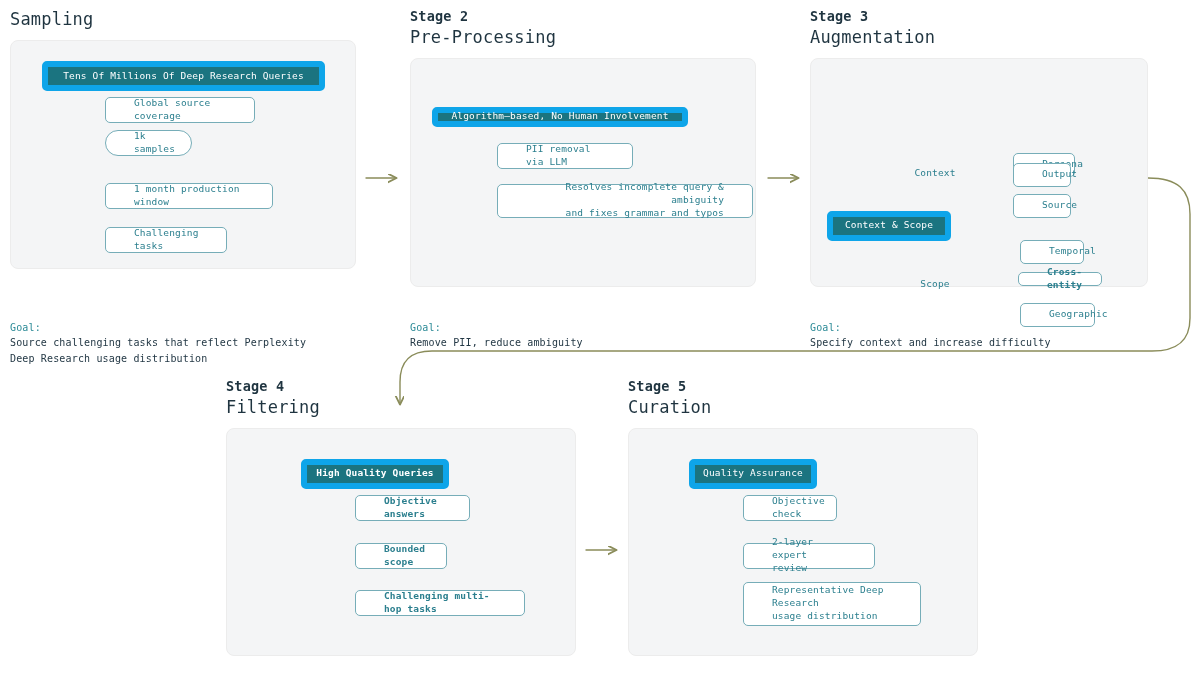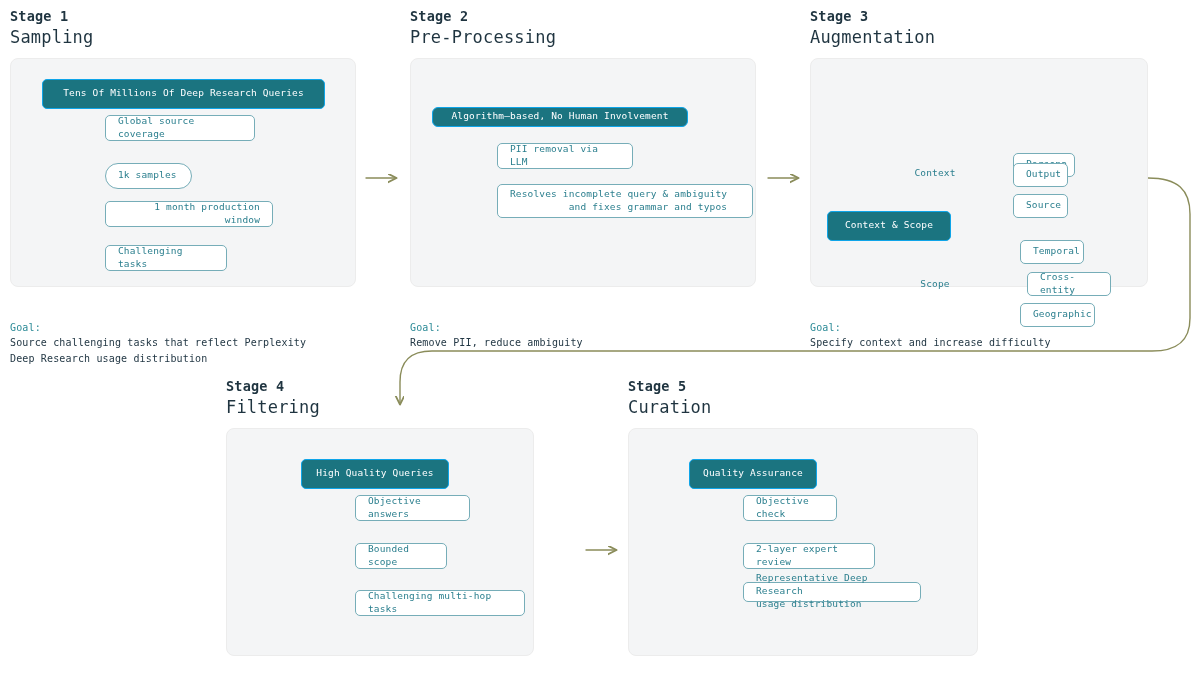--- a/index.html
+++ b/index.html
@@ -41,29 +41,29 @@
     display:flex;align-items:center;
     border-radius:5px;
     font-size:9.5px;
     letter-spacing:.15px;
     line-height:1.35;
     white-space:pre-line;
   }
   .node.root{
     background:#1b7480;
     color:#ffffff;
-    border:1px solid #0ea5e9;
-    padding:0 12px;
+    border:6px solid #0ea5e9;
+    padding:0 6px;
     justify-content:center;
   }
   .node.leaf{
     background:#ffffff;
     color:#2b7f8e;
     border:1.2px solid #76adb8;
-    padding:0 12px;
+    padding:0 28px;
   }
   .node.mid{
     background:transparent;border:none;
     color:#2b7f8e;padding:0;
     justify-content:center;
   }
 
   .goal{
     position:absolute;
     font-size:10px;
@@ -142,44 +142,43 @@
 
       <path d="M1148,178 C1178,178 1190,190 1190,214
                L1190,318 C1190,342 1176,351 1152,351
                L432,351 C410,351 400,361 400,382
                L400,404" marker-end="url(#ah)"></path>
     </g>
   </svg>
 
   <div class="stage" style="left:10px;top:8px;">
     <div class="stage-head">
-      <span class="stage-num">Stage 1</span>
       <span class="stage-sub">Sampling</span>
     </div>
     <div class="card" style="width:346px;height:229px;">
       <div class="node root" style="left:31px;top:20px;width:283px;height:30px;">Tens Of Millions Of Deep Research Queries</div>
       <div class="node leaf" style="left:94px;top:56px;width:150px;height:26px;">Global source coverage</div>
-      <div class="node leaf" style="left:94px;top:104px;width:87px;height:26px;border-radius:13px;">1k samples</div>
-      <div class="node leaf" style="left:94px;top:142px;width:168px;height:26px;text-align:right;">1 month production window</div>
+      <div class="node leaf" style="left:94px;top:89px;width:87px;height:26px;border-radius:13px;">1k samples</div>
+      <div class="node leaf" style="left:94px;top:142px;width:168px;height:26px;">1 month production window</div>
       <div class="node leaf" style="left:94px;top:186px;width:122px;height:26px;">Challenging tasks</div>
     </div>
   </div>
   <div class="goal" style="left:10px;top:304px;width:360px;">
     <span class="gl">Goal:</span>
     <span>Source challenging tasks that reflect Perplexity
 Deep Research usage distribution</span>
   </div>
 
   <div class="stage" style="left:410px;top:8px;">
     <div class="stage-head">
       <span class="stage-num">Stage 2</span>
       <span class="stage-sub">Pre-Processing</span>
     </div>
     <div class="card" style="width:346px;height:229px;">
-      <div class="node root" style="left:21px;top:48px;width:256px;height:20px;border-radius:6px;">Algorithm—based, No Human Involvement</div>
+      <div class="node root" style="left:21px;top:48px;width:256px;height:20px;">Algorithm—based, No Human Involvement</div>
       <div class="node leaf" style="left:86px;top:84px;width:136px;height:26px;">PII removal via LLM</div>
       <div class="node leaf" style="left:86px;top:125px;width:256px;height:34px;text-align:right;">Resolves incomplete query &amp; ambiguity
 and fixes grammar and typos</div>
     </div>
   </div>
   <div class="goal" style="left:410px;top:304px;width:340px;">
     <span class="gl">Goal:</span>
     <span>Remove PII, reduce ambiguity</span>
   </div>
 
@@ -192,56 +191,56 @@
       <div class="node root" style="left:16px;top:152px;width:124px;height:30px;">Context &amp; Scope</div>
 
       <div class="node mid" style="left:96px;top:106px;width:56px;height:18px;">Context</div>
       <div class="node mid" style="left:100px;top:217px;width:48px;height:18px;">Scope</div>
 
       <div class="node leaf" style="left:202px;top:72px;width:62px;height:24px;margin-top:22px;">Persona</div>
       <div class="node leaf" style="left:202px;top:104px;width:55px;height:24px;">Output</div>
       <div class="node leaf" style="left:202px;top:135px;width:55px;height:24px;">Source</div>
 
       <div class="node leaf" style="left:209px;top:181px;width:64px;height:24px;">Temporal</div>
-      <div class="node leaf" style="left:216px;top:213px;width:84px;height:24px;">Cross-entity</div>
+      <div class="node leaf" style="left:207px;top:213px;width:84px;height:14px;font-weight:bold;">Cross-entity</div>
       <div class="node leaf" style="left:209px;top:244px;width:75px;height:24px;">Geographic</div>
     </div>
   </div>
   <div class="goal" style="left:810px;top:304px;width:340px;">
     <span class="gl">Goal:</span>
     <span>Specify context and increase difficulty</span>
   </div>
 
   <div class="stage" style="left:226px;top:378px;">
     <div class="stage-head">
       <span class="stage-num">Stage 4</span>
       <span class="stage-sub">Filtering</span>
     </div>
-    <div class="card" style="width:308px;height:228px;">
+    <div class="card" style="width:350px;height:228px;font-weight:bold;">
       <div class="node root" style="left:74px;top:30px;width:148px;height:30px;">High Quality Queries</div>
       <div class="node leaf" style="left:128px;top:66px;width:115px;height:26px;">Objective answers</div>
       <div class="node leaf" style="left:128px;top:114px;width:92px;height:26px;">Bounded scope</div>
       <div class="node leaf" style="left:128px;top:161px;width:170px;height:26px;">Challenging multi-hop tasks</div>
     </div>
   </div>
   <div class="goal" style="left:226px;top:677px;width:340px;">
     
     
   </div>
 
   <div class="stage" style="left:628px;top:378px;">
     <div class="stage-head">
       <span class="stage-num">Stage 5</span>
       <span class="stage-sub">Curation</span>
     </div>
     <div class="card" style="width:350px;height:228px;">
       <div class="node root" style="left:60px;top:30px;width:128px;height:30px;">Quality Assurance</div>
       <div class="node leaf" style="left:114px;top:66px;width:94px;height:26px;">Objective check</div>
       <div class="node leaf" style="left:114px;top:114px;width:132px;height:26px;">2-layer expert review</div>
-      <div class="node leaf" style="left:114px;top:153px;width:178px;height:20px;">Representative Deep Research
+      <div class="node leaf" style="left:114px;top:153px;width:178px;height:44px;">Representative Deep Research
 usage distribution</div>
     </div>
   </div>
   <div class="goal" style="left:628px;top:677px;width:340px;">
     
     
   </div>
 
 </div>
 

